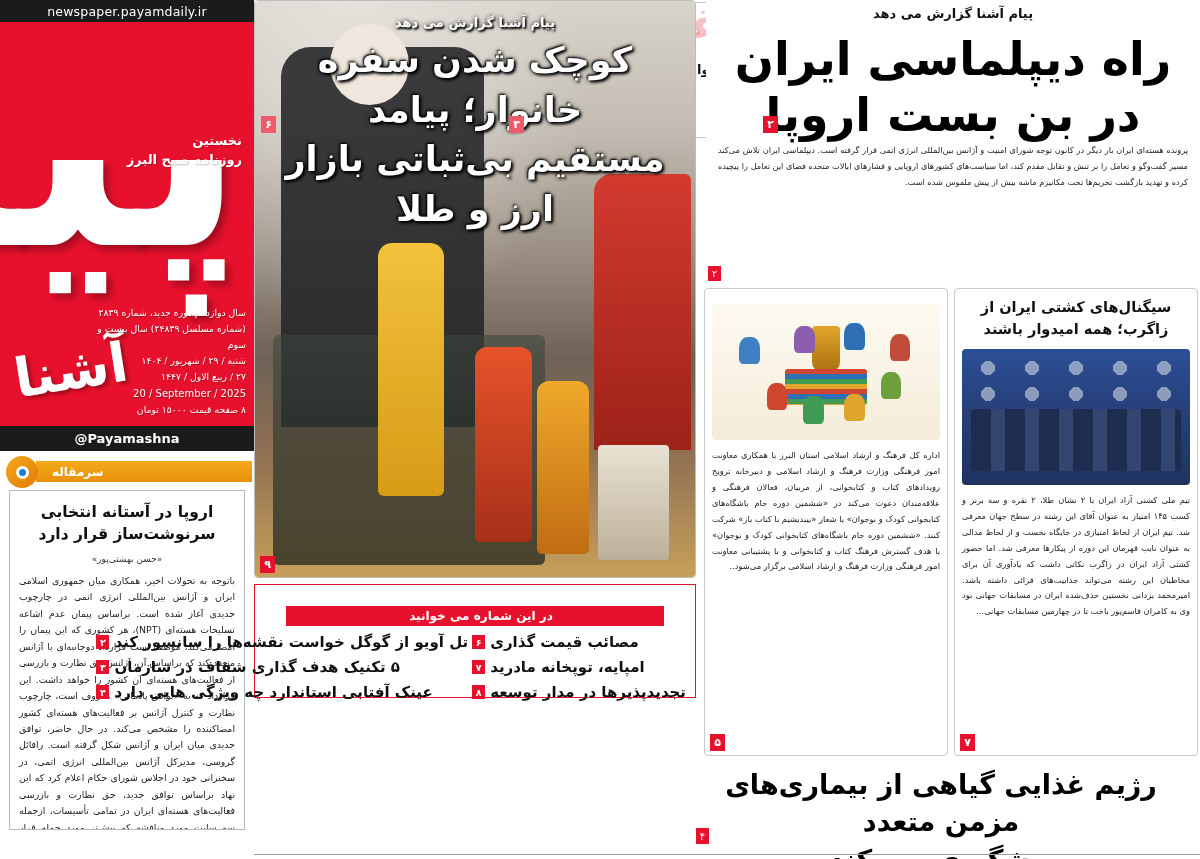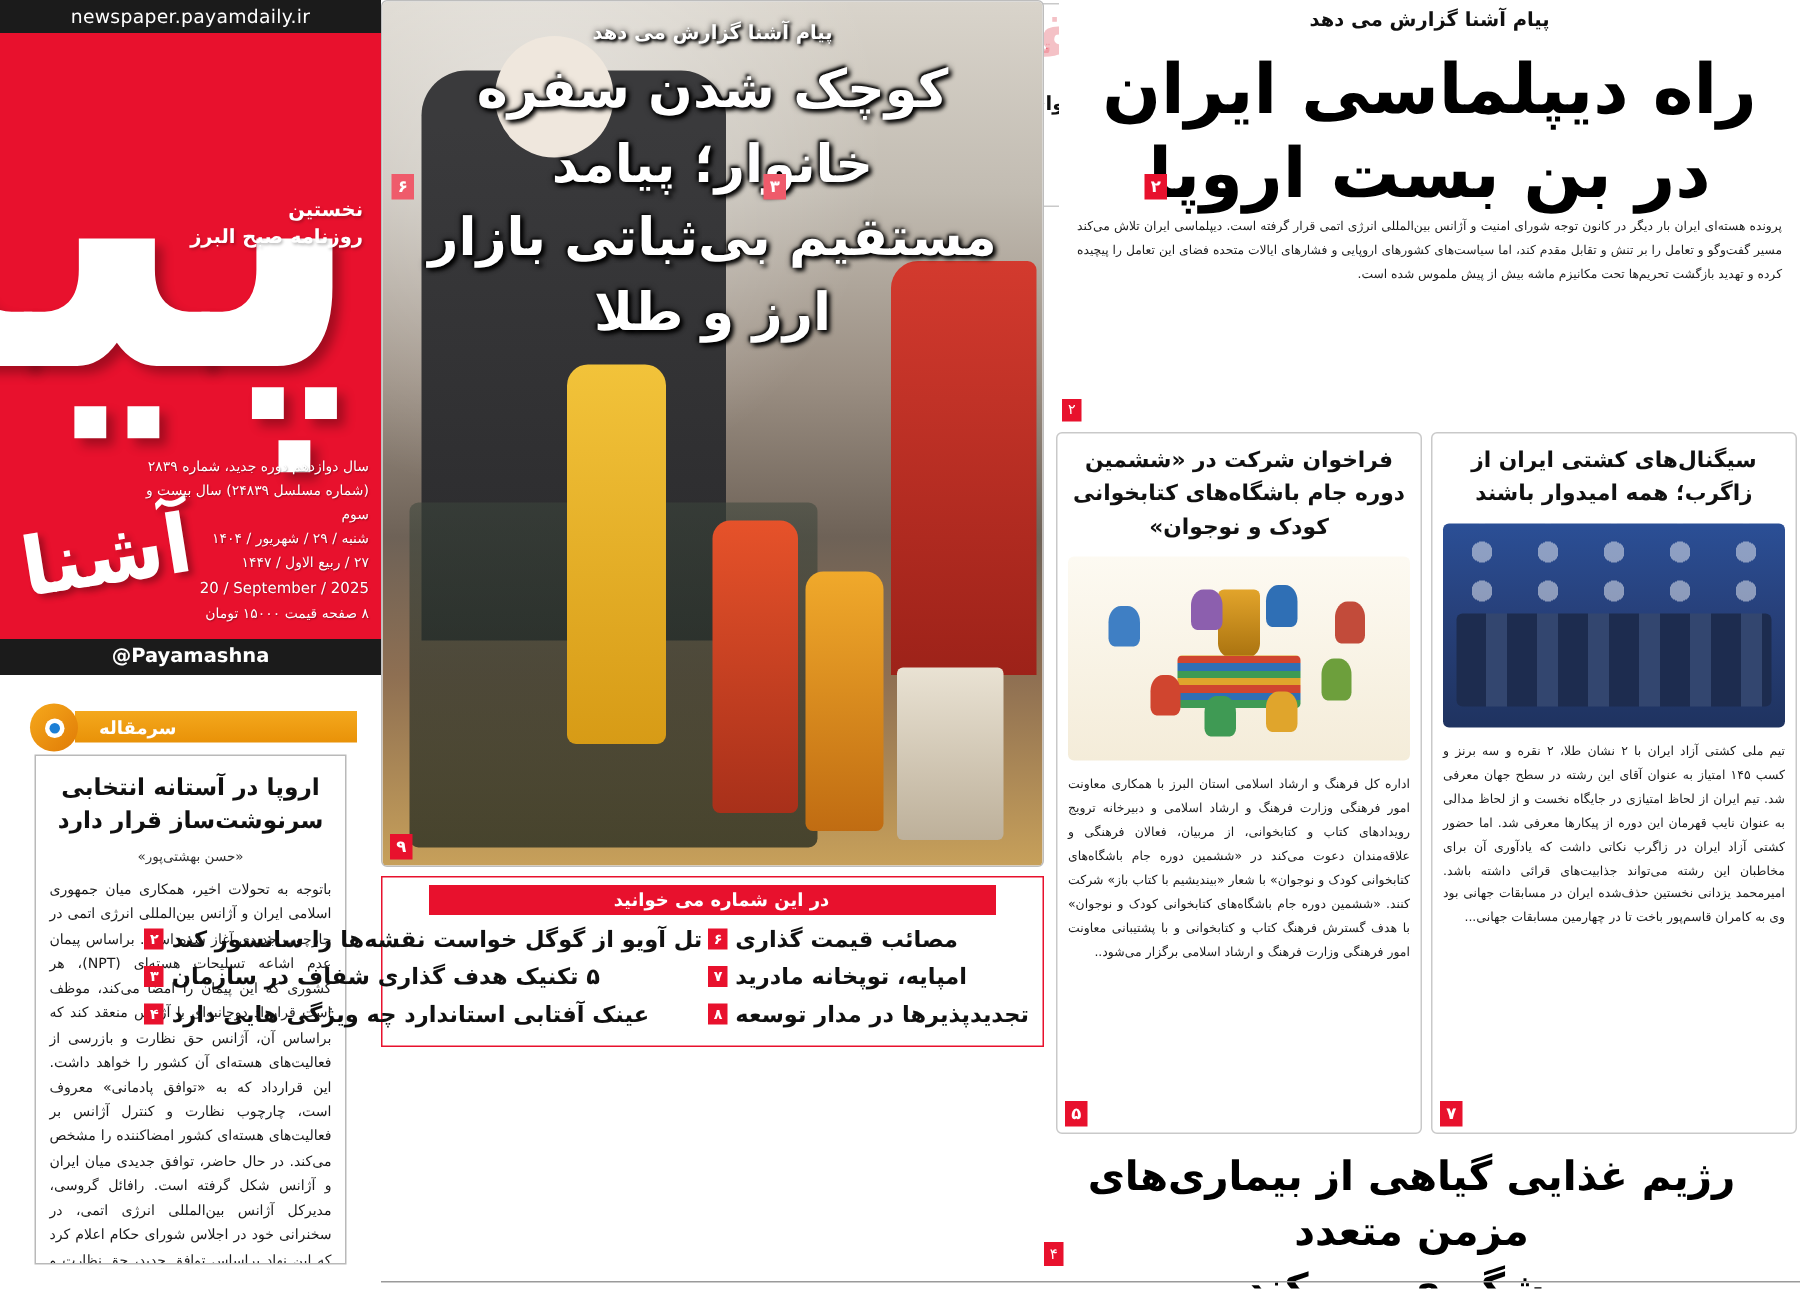--- a/index.html
+++ b/index.html
@@ -73,21 +73,21 @@
     height: 25px; background: #1b1b1b; color: #ffffff;
     display: flex; align-items: center; justify-content: center;
     font-size: 13px; direction: ltr; font-weight: 600;
   }
 
   
   .editorial {
     position: relative;
     flex: 1 1 auto;
     background: #ffffff;
-    padding: 16px;
+    padding: 2px;
   }
   .edit-header {
     position: relative; height: 28px; margin-top: 6px;
   }
   .edit-ribbon {
     position: absolute; right: 0; left: 34px; top: 2px; height: 21px;
     background: linear-gradient(180deg,#f4a81d 0%,#e99208 100%);
     display: flex; align-items: center; justify-content: flex-start;
     padding-right: 0; padding-left: 10px;
   }
@@ -390,21 +390,21 @@
   }
 
   
   .indexbox {
     position: absolute; left: 0; top: 584px;
     width: 442px; height: 114px;
     border: 1px solid #e8112d;
     padding: 0;
   }
   .index-title {
-    margin: 5px auto 0 auto;
+    margin: 21px auto 0 auto;
     width: 86%; height: 20px; background: #e8112d;
     color: #fff; font-size: 12px; font-weight: 700;
     display: flex; align-items: center; justify-content: center; padding-left: 12px;
   }
   .index-grid {
     display: flex; flex-direction: row; gap: 4px;
     padding: 7px 9px 6px 9px;
   }
   .index-col { flex: 1 1 0; display: flex; flex-direction: column; gap: 7px; }
   .index-item {
@@ -550,21 +550,20 @@
         <div class="sub-head">سیگنال‌های کشتی ایران از زاگرب؛ همه امیدوار باشند</div>
         <div class="sub-photo ph-team">
           <div class="dots"></div>
           <div class="row1"></div>
         </div>
         <div class="sub-text">تیم ملی کشتی آزاد ایران با ۲ نشان طلا، ۲ نقره و سه برنز و کسب ۱۴۵ امتیاز به عنوان آقای این رشته در سطح جهان معرفی شد. تیم ایران از لحاظ امتیازی در جایگاه نخست و از لحاظ مدالی به عنوان نایب قهرمان این دوره از پیکارها معرفی شد. اما حضور کشتی آزاد ایران در زاگرب نکاتی داشت که یادآوری آن برای مخاطبان این رشته می‌تواند جذابیت‌های قرائی داشته باشد. امیرمحمد یزدانی نخستین حذف‌شده ایران در مسابقات جهانی بود وی به کامران قاسم‌پور باخت تا در چهارمین مسابقات جهانی...</div>
         <div class="pagebadge">۷</div>
       </div>
 
       <div class="card sub-card">
-        <div class="sub-head">فراخوان شرکت در «ششمین دوره جام باشگاه‌های کتابخوانی کودک و نوجوان»</div>
         <div class="sub-photo ph-book">
           <div class="trophy"></div>
           <div class="books"></div>
           <div class="kid" style="left:12%;top:24%;background:#3f7fc4;"></div>
           <div class="kid" style="left:24%;top:58%;background:#d0452f;"></div>
           <div class="kid" style="left:40%;top:68%;background:#3f9a54;"></div>
           <div class="kid" style="left:58%;top:66%;background:#e0a52c;"></div>
           <div class="kid" style="left:74%;top:50%;background:#6d9f3c;"></div>
           <div class="kid" style="left:78%;top:22%;background:#c24b3a;"></div>
           <div class="kid" style="left:36%;top:16%;background:#8c5fae;"></div>

